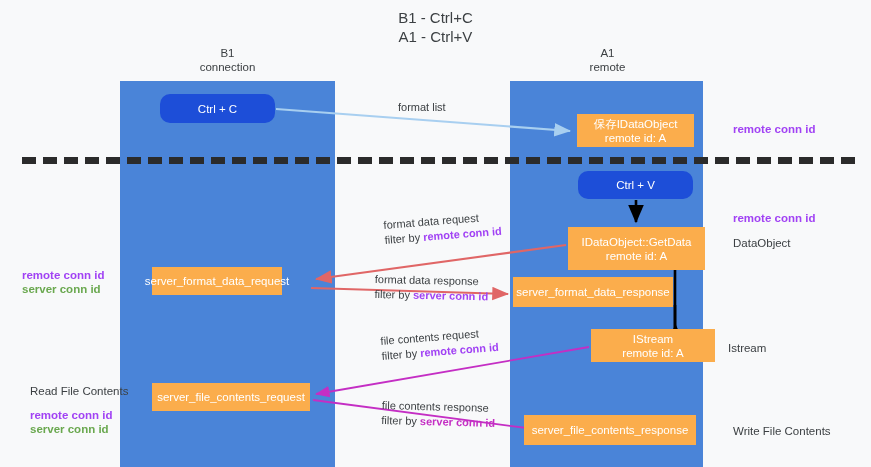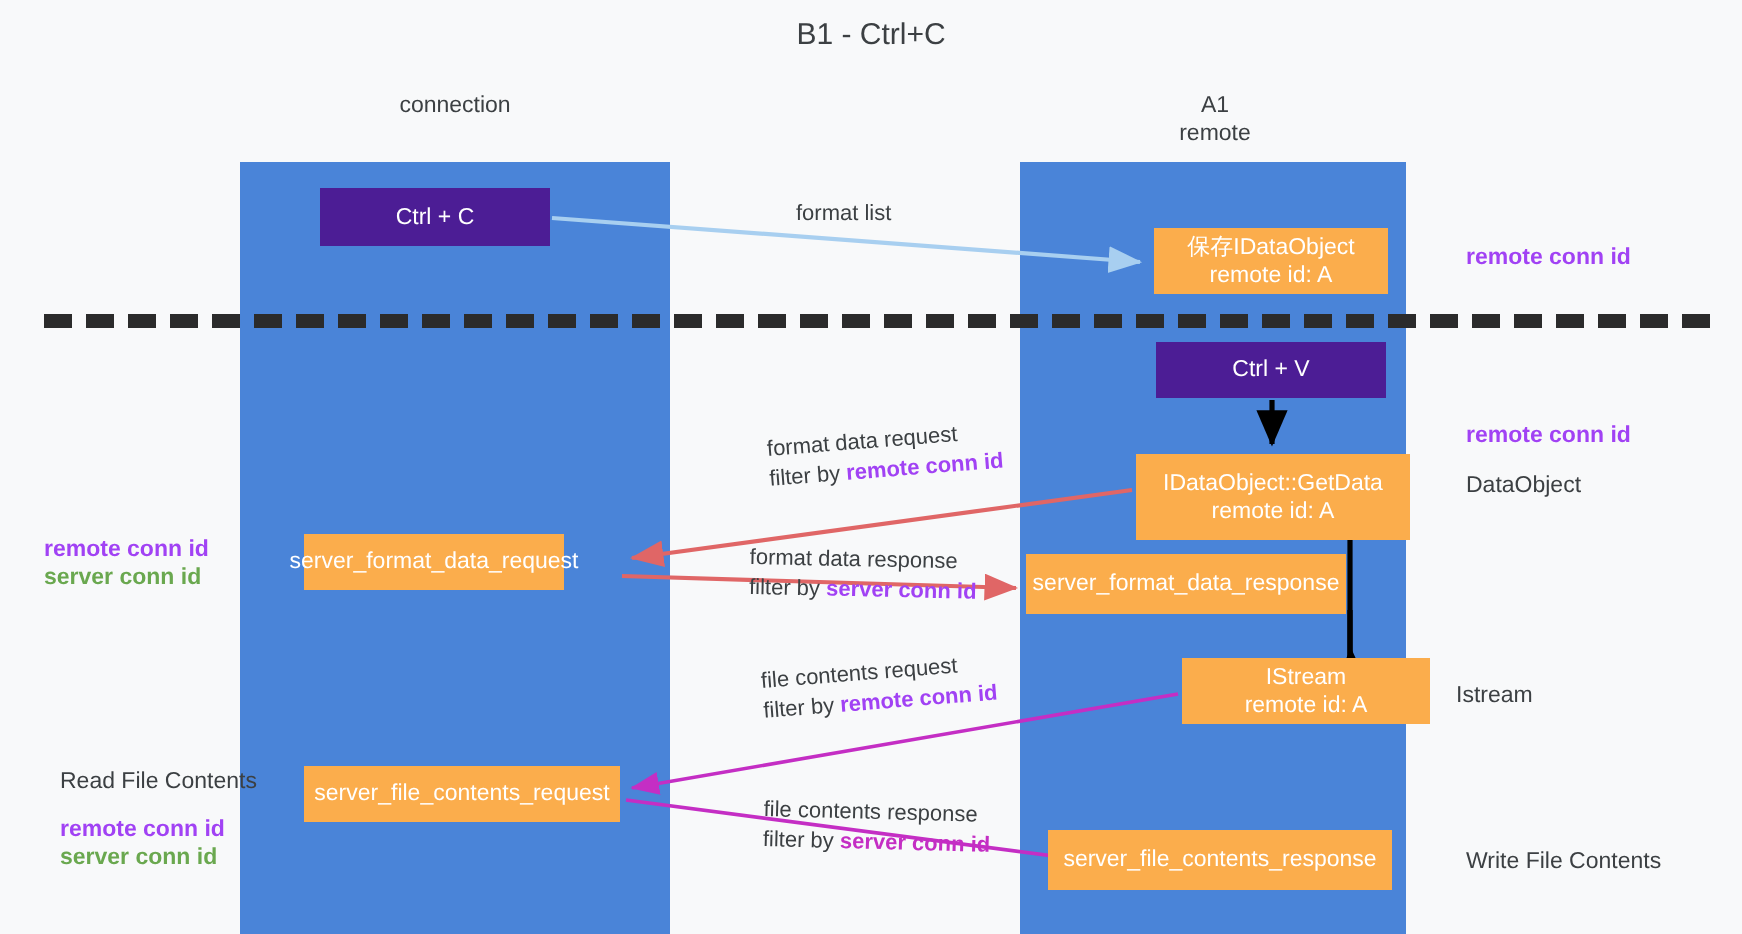--- a/index.html
+++ b/index.html
@@ -37,21 +37,21 @@
     left:22px;top:157px;width:833px;height:0;
     border-top:7px dashed #2b2b2b;
   }
 
   
   .node{
     display:flex;align-items:center;justify-content:center;
     text-align:center;color:#ffffff;font-size:11.5px;line-height:14px;
     box-sizing:border-box;padding:3px 4px;
   }
-  .node.green{background:#4c1d95;}
+  .node.green{background:#1d4ed8;border-radius:10px;}
   .node.orange{background:#fbad4c;}
 
   #n-ctrlc{left:160px;top:94px;width:115px;height:29px;}
   #n-savedo{left:577px;top:114px;width:117px;height:33px;}
   #n-ctrlv{left:578px;top:171px;width:115px;height:28px;}
   #n-getdata{left:568px;top:227px;width:137px;height:43px;}
   #n-sfdreq{left:152px;top:267px;width:130px;height:28px;}
   #n-sfdresp{left:513px;top:277px;width:160px;height:30px;}
   #n-istream{left:591px;top:329px;width:124px;height:33px;}
   #n-sfcreq{left:152px;top:383px;width:158px;height:28px;}
@@ -84,23 +84,25 @@
 
   svg#wires{position:absolute;left:0;top:0;width:871px;height:467px;pointer-events:none;}
 </style>
 </head>
 <body>
 
 <div id="stage">
 
   <div class="abs" id="title">
     <div>B1 - Ctrl+C</div>
+    <div>A1 - Ctrl+V</div>
   </div>
 
   <div class="abs lane-head" id="head-b1">
+    <div>B1</div>
     <div>connection</div>
   </div>
   <div class="abs lane-head" id="head-a1">
     <div>A1</div>
     <div>remote</div>
   </div>
 
   <div class="abs lane" id="lane-b1"></div>
   <div class="abs lane" id="lane-a1"></div>
 

